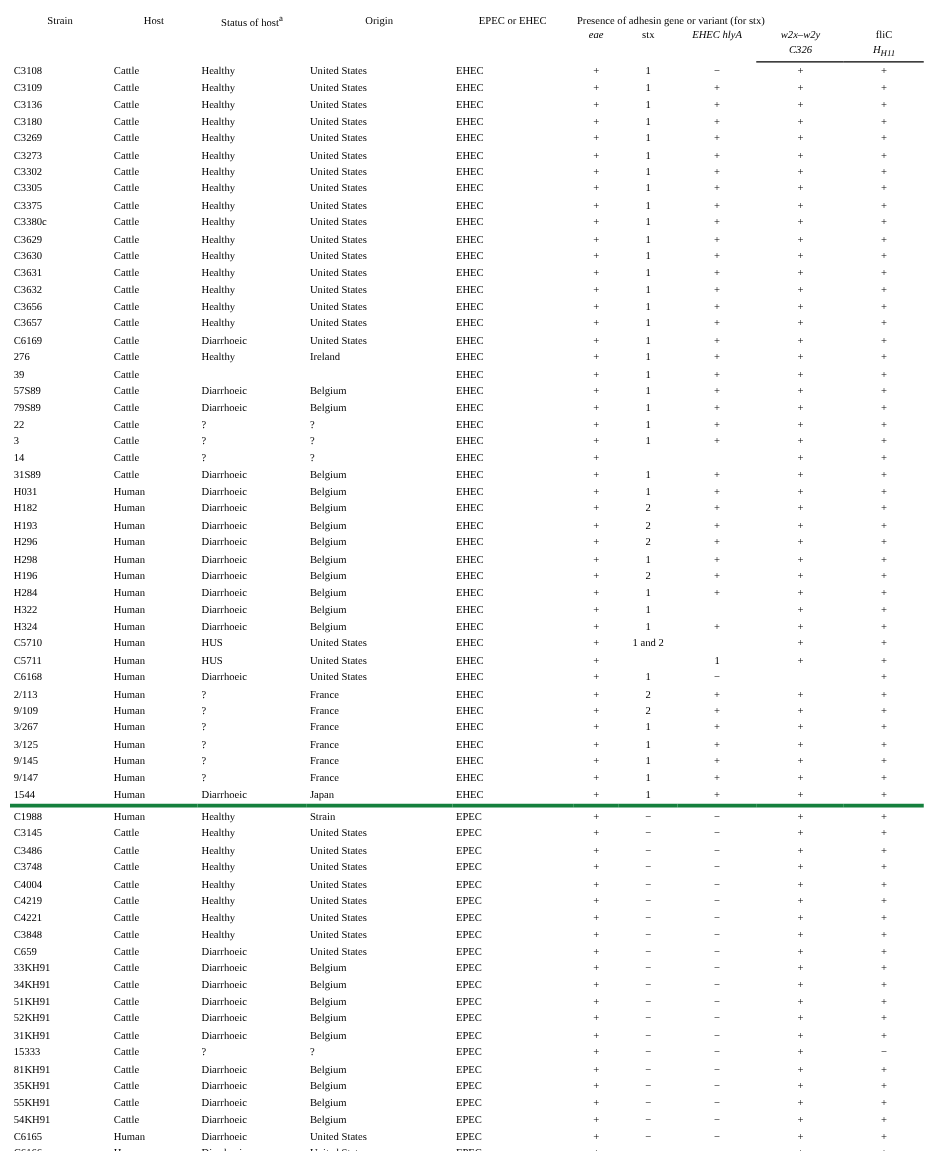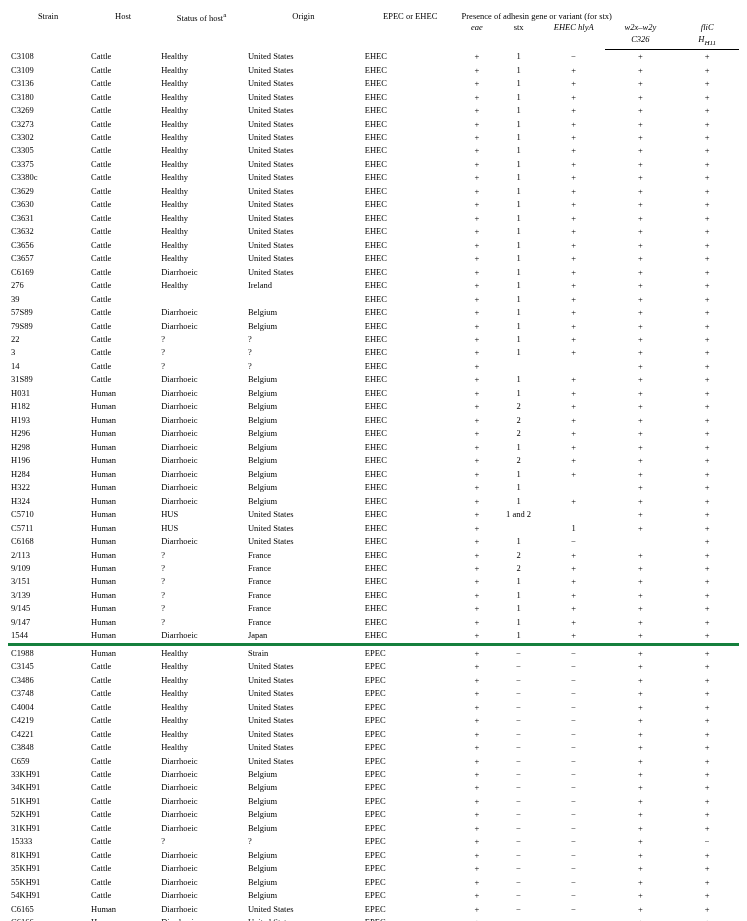--- a/index.html
+++ b/index.html
@@ -88,21 +88,21 @@
       <th rowspan="3">Status of host<sup>a</sup></th>
       <th rowspan="3">Origin</th>
       <th rowspan="3">EPEC or EHEC</th>
       <th colspan="5" class="presence-header">Presence of adhesin gene or variant (for stx)</th>
     </tr>
     <tr class="header-mid">
       <th rowspan="2" class="center" style="font-style:italic;">eae</th>
       <th rowspan="2" class="center" style="">stx</th>
       <th rowspan="2" class="center"><span style="font-style:italic;">EHEC hlyA</span></th>
       <th class="center" style="font-style:italic;">w2x–w2y</th>
-      <th class="center" style="font-style:italic;">fliC</th>
+      <th class="center" style="">fliC</th>
     </tr>
     <tr class="header-bot">
       <th class="center">C326</th>
       <th class="center">H<sub>H11</sub></th>
     </tr>
   </thead>
   <tbody id="table-body">
   <tr>
         <td>C3108</td>
         <td>Cattle</td>
@@ -565,33 +565,33 @@
         <td>?</td>
         <td>France</td>
         <td>EHEC</td>
         <td class="center">+</td>
         <td class="center">2</td>
         <td class="center">+</td>
         <td class="center">+</td>
         <td class="center">+</td>
       </tr>
       <tr>
-        <td>3/151</td>
+        <td>3/267</td>
         <td>Human</td>
         <td>?</td>
         <td>France</td>
         <td>EHEC</td>
         <td class="center">+</td>
         <td class="center">1</td>
         <td class="center">+</td>
         <td class="center">+</td>
         <td class="center">+</td>
       </tr>
       <tr>
-        <td>3/139</td>
+        <td>3/125</td>
         <td>Human</td>
         <td>?</td>
         <td>France</td>
         <td>EHEC</td>
         <td class="center">+</td>
         <td class="center">1</td>
         <td class="center">+</td>
         <td class="center">+</td>
         <td class="center">+</td>
       </tr>

